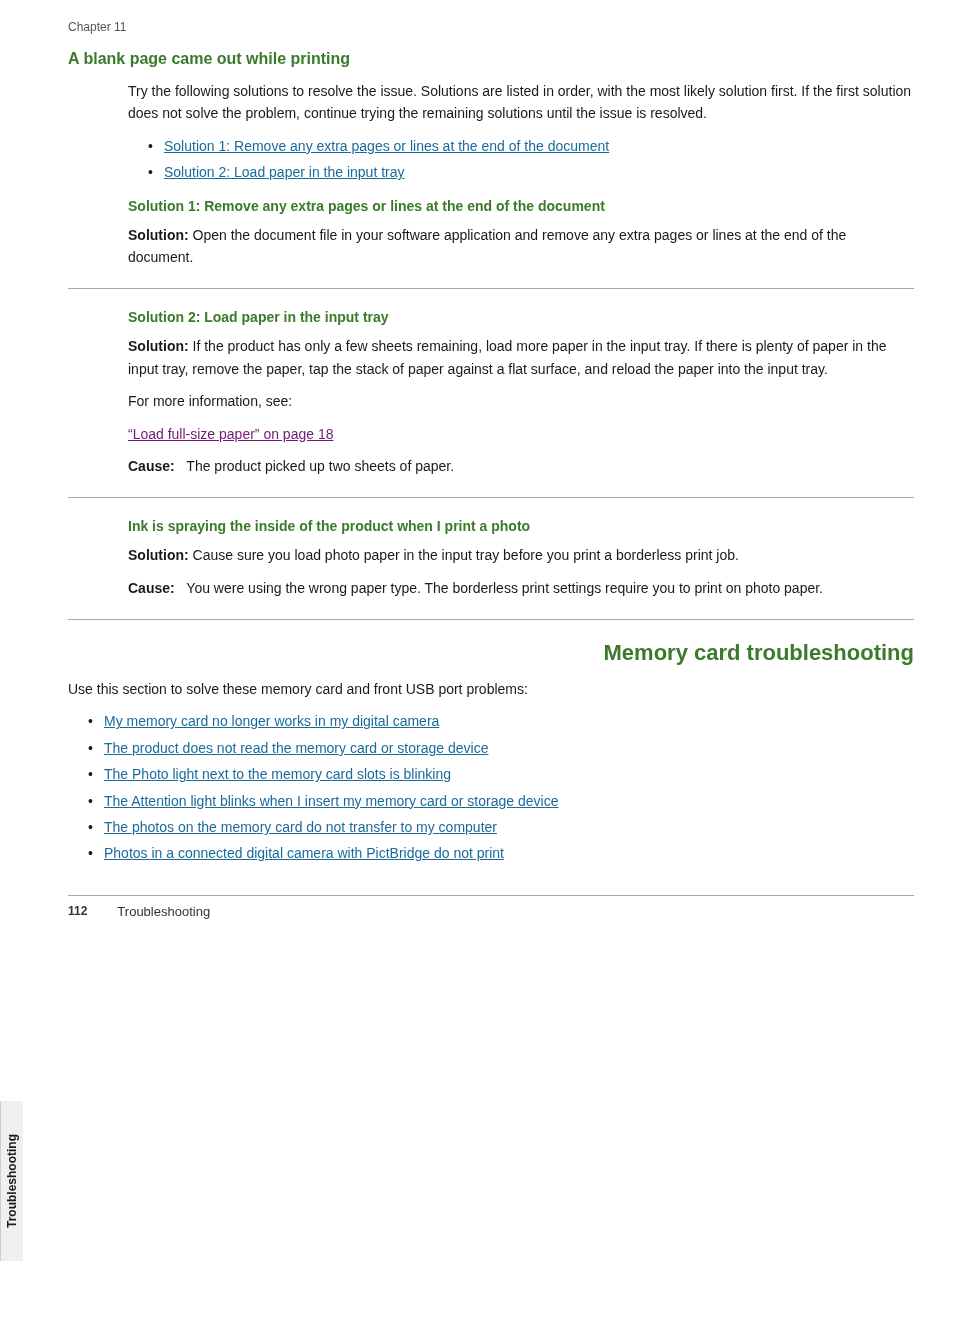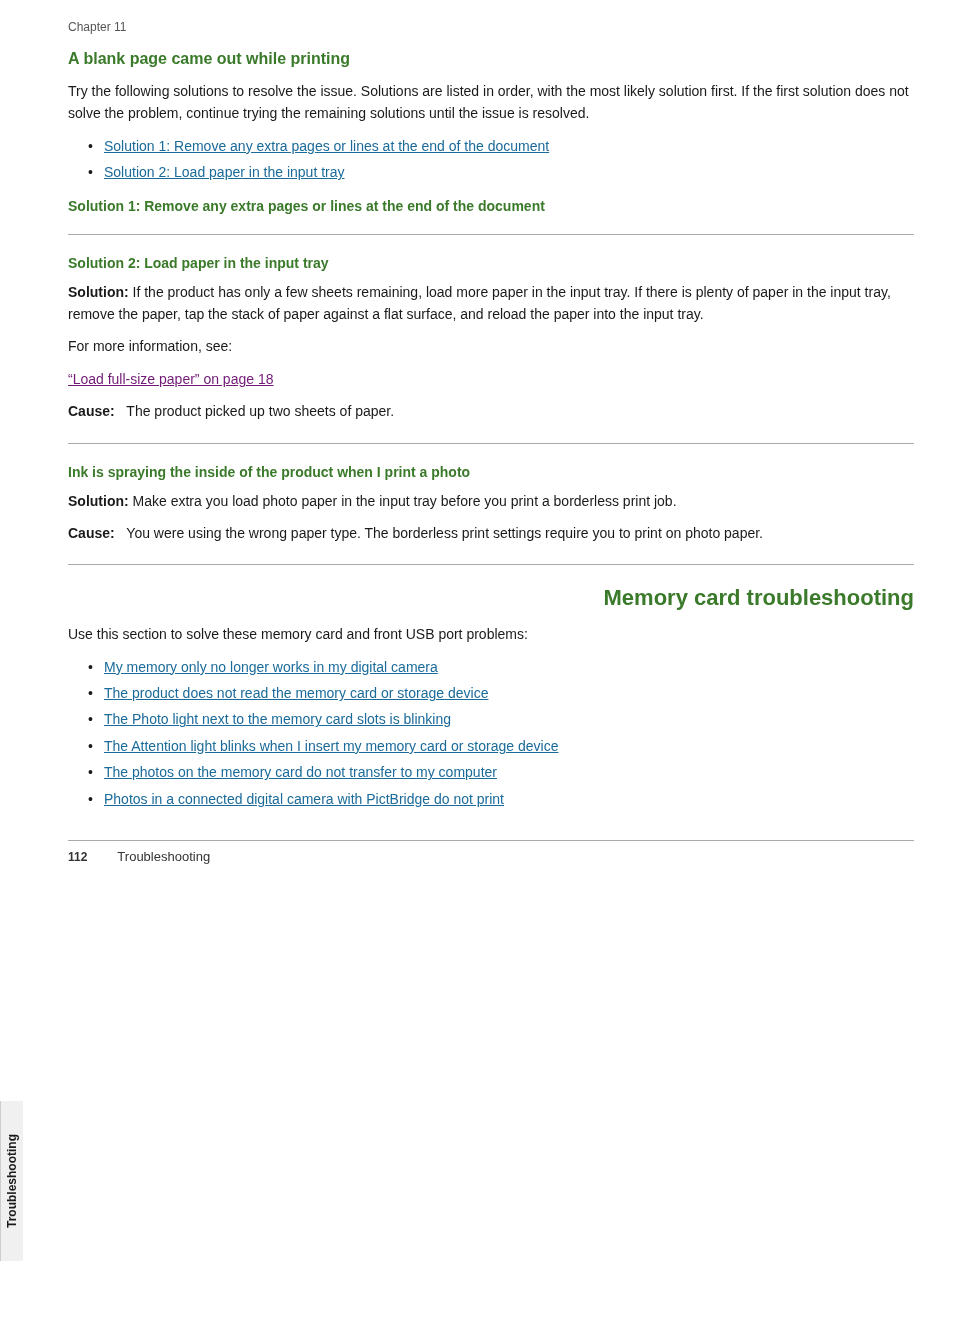--- a/index.html
+++ b/index.html
@@ -92,20 +92,21 @@
       left: 0;
       color: #1a1a1a;
     }
 
     .bullet-list li a {
       color: #1a6a9a;
       text-decoration: underline;
     }
 
     .sub-section {
+      margin-left: 60px;
       margin-bottom: 8px;
     }
 
     .solution-heading {
       font-size: 14px;
       font-weight: bold;
       color: #3a7a2a;
       margin-bottom: 10px;
     }
 
@@ -189,20 +190,23 @@
           </li>
           <li>
             <a class="link-text">Solution 2: Load paper in the input tray</a>
           </li>
         </ul>
       </div>
     </div>
 
     <div class="sub-section section-block">
       <div class="solution-heading">Solution 1: Remove any extra pages or lines at the end of the document</div>
+      <p class="solution-body">
+        <span class="bold-label">Solution:</span>&nbsp;<span>Open the document file in your software application and remove any extra pages or lines at the end of the document.</span>
+      </p>
     </div>
 
     <hr class="divider">
 
     <div class="sub-section section-block">
       <div class="solution-heading">Solution 2: Load paper in the input tray</div>
       <p class="solution-body">
         <span class="bold-label">Solution:</span>&nbsp;<span>If the product has only a few sheets remaining, load more paper in the input tray. If there is plenty of paper in the input tray, remove the paper, tap the stack of paper against a flat surface, and reload the paper into the input tray.</span>
       </p>
       <p class="solution-body">For more information, see:</p>
@@ -212,35 +216,35 @@
       <p class="solution-body">
         <span class="bold-label">Cause:</span>&nbsp;&nbsp;&nbsp;<span>The product picked up two sheets of paper.</span>
       </p>
     </div>
 
     <hr class="divider">
 
     <div class="sub-section section-block">
       <div class="solution-heading">Ink is spraying the inside of the product when I print a photo</div>
       <p class="solution-body">
-        <span class="bold-label">Solution:</span>&nbsp;<span>Make extra you load photo paper in the input tray before you print a borderless print job.</span>
+        <span class="bold-label">Solution:</span>&nbsp;<span>Cause sure you load photo paper in the input tray before you print a borderless print job.</span>
       </p>
       <p class="solution-body">
         <span class="bold-label">Cause:</span>&nbsp;&nbsp;&nbsp;<span>You were using the wrong paper type. The borderless print settings require you to print on photo paper.</span>
       </p>
     </div>
 
     <hr class="divider">
 
     <div class="section-block">
       <div class="memory-card-heading">Memory card troubleshooting</div>
       <p class="body-text">Use this section to solve these memory card and front USB port problems:</p>
       <ul class="bullet-list">
         <li>
-          <a class="link-text">My memory only no longer works in my digital camera</a>
+          <a class="link-text">My memory card no longer works in my digital camera</a>
         </li>
         <li>
           <a class="link-text">The product does not read the memory card or storage device</a>
         </li>
         <li>
           <a class="link-text">The Photo light next to the memory card slots is blinking</a>
         </li>
         <li>
           <a class="link-text">The Attention light blinks when I insert my memory card or storage device</a>
         </li>

